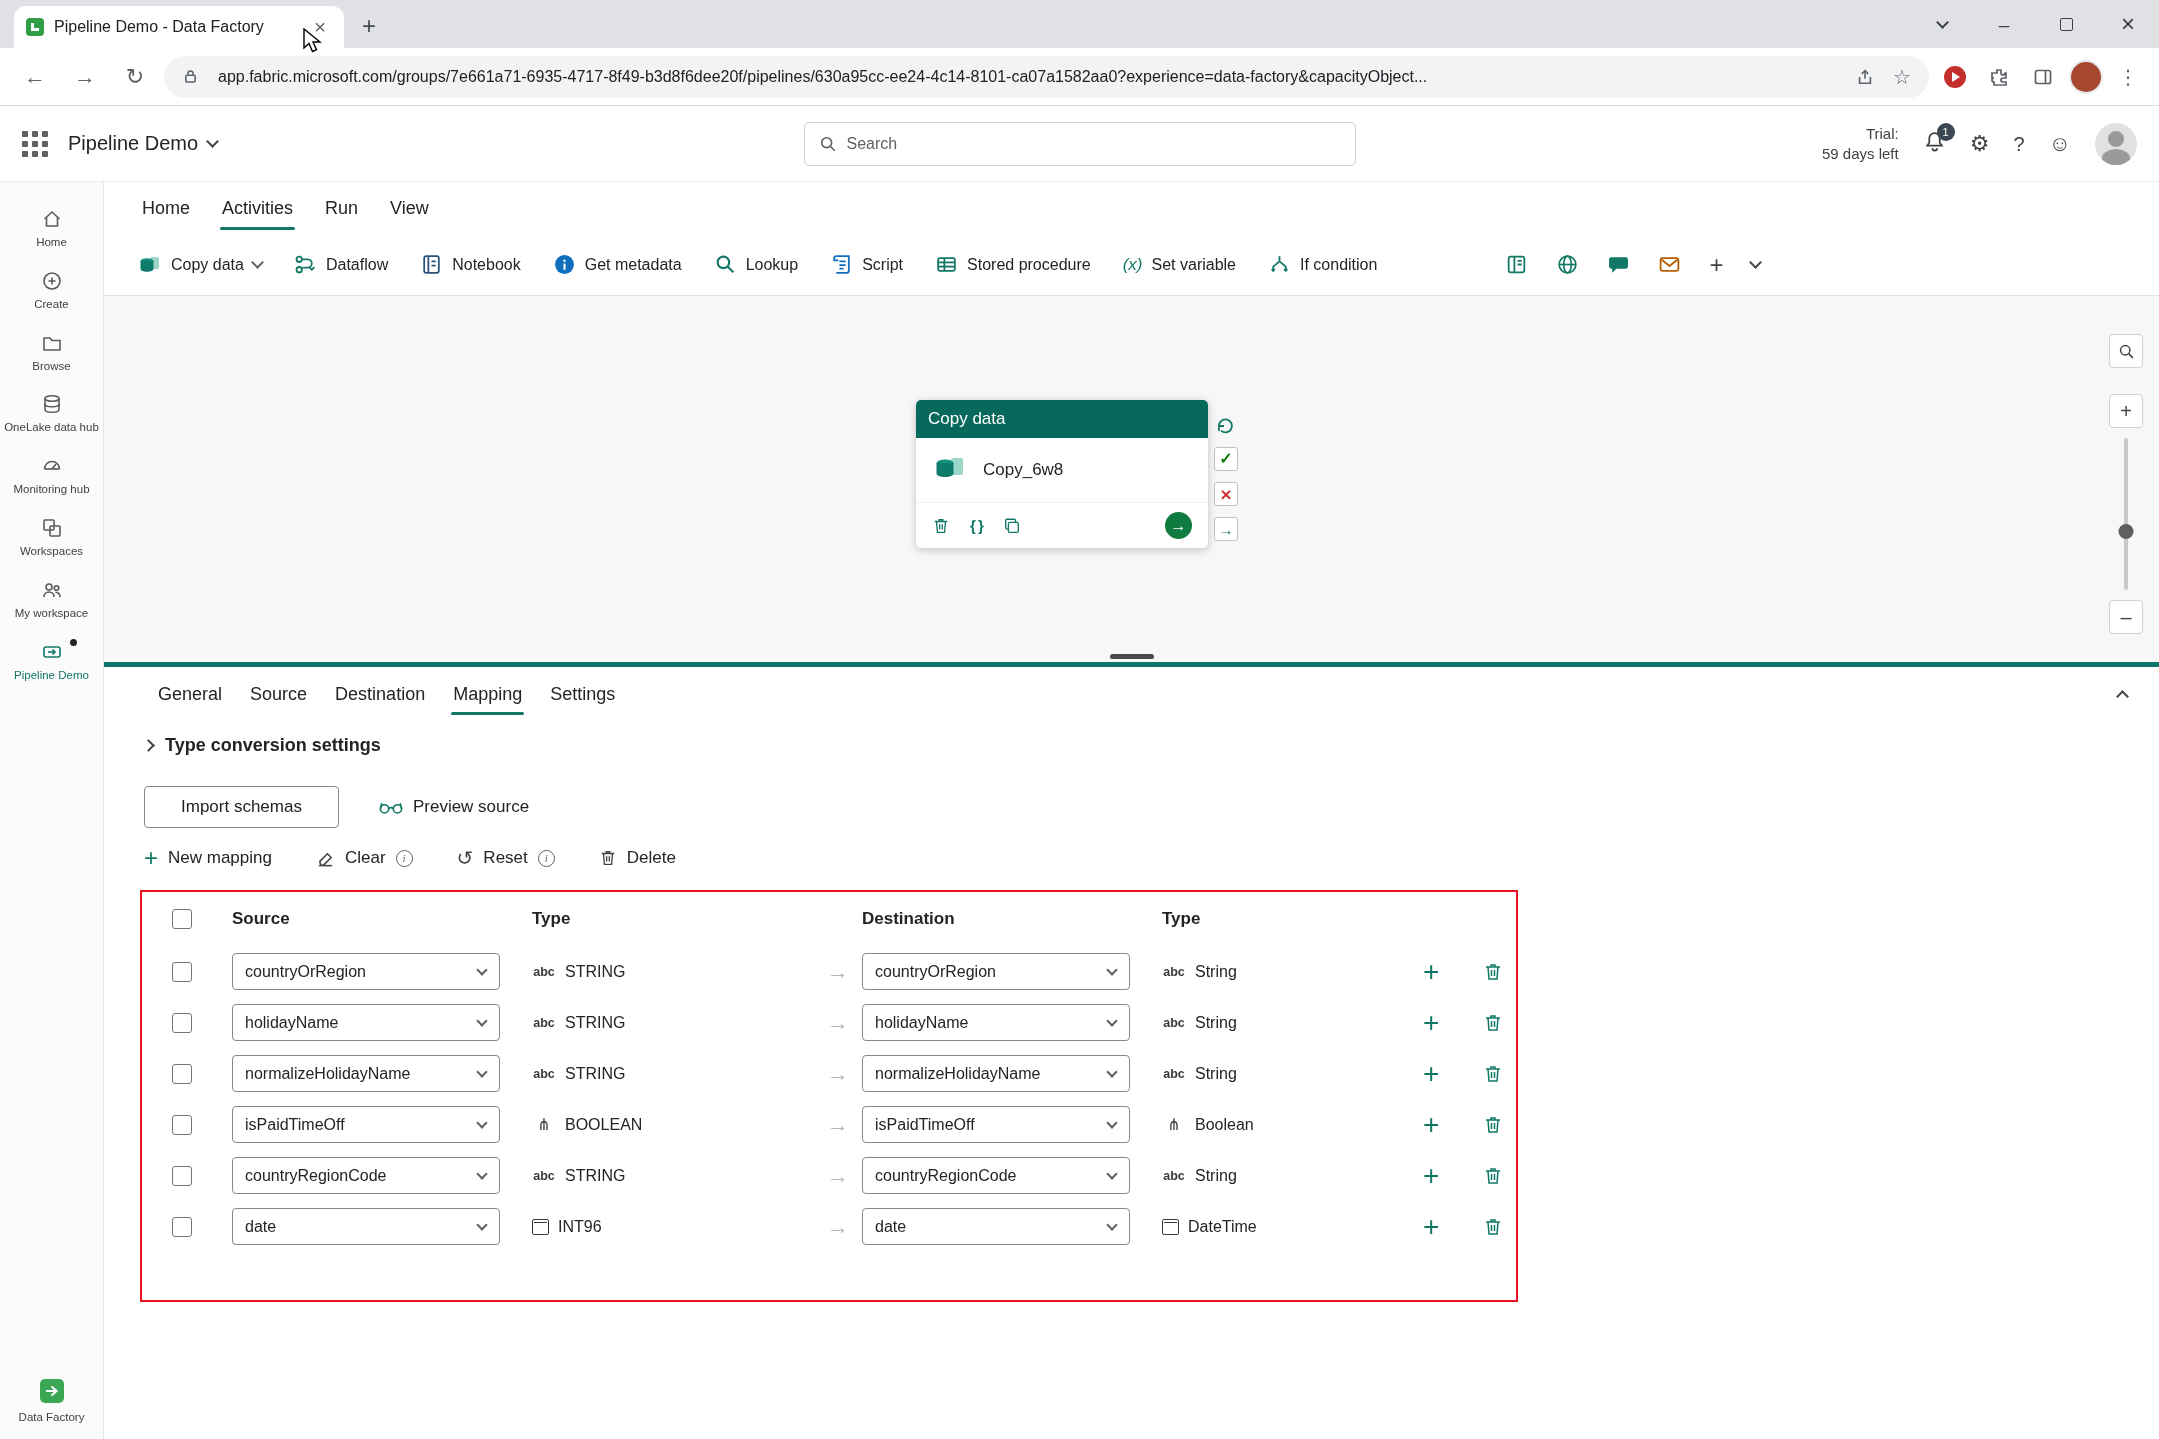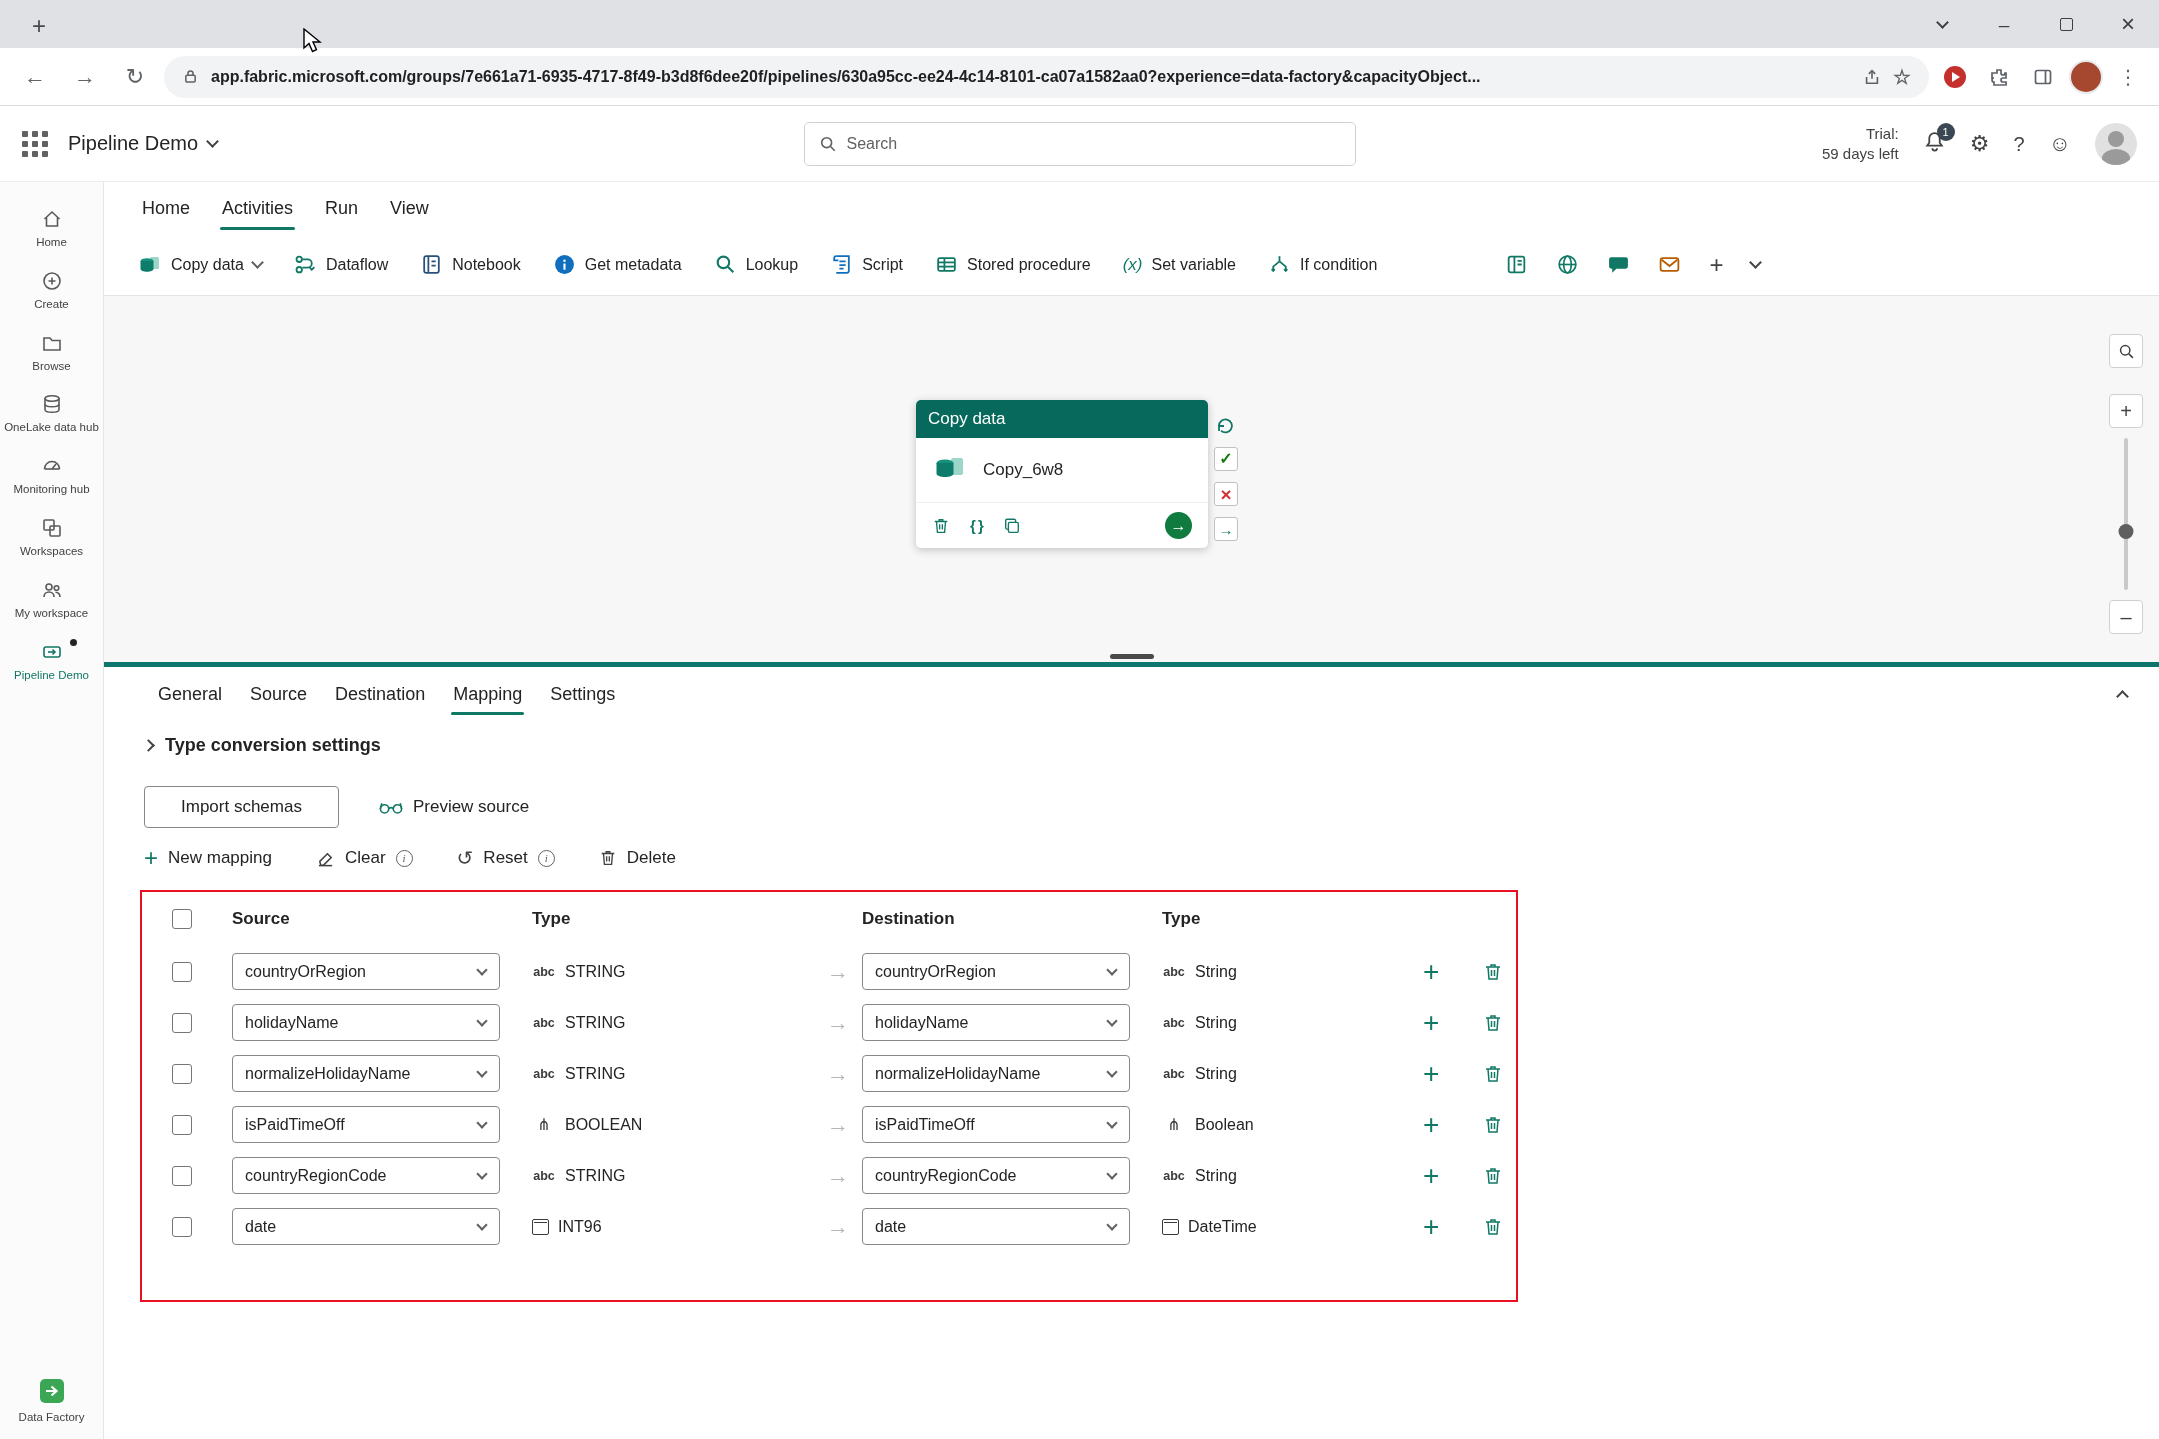--- a/index.html
+++ b/index.html
@@ -36,21 +36,21 @@
   .btab .favicon { width:18px; height:18px; border-radius:4px; background:#2f9e44; position:relative; flex:none; }
   .btab .favicon::after { content:""; position:absolute; inset:5px; border-left:3px solid #fff; border-bottom:3px solid #fff; }
   .btab .title { font-size:16px; color:#202124; white-space:nowrap; overflow:hidden; text-overflow:ellipsis; flex:1; }
   .btab .g-close { font-size:20px; color:#5f6368; width:24px; height:24px; border-radius:50%; }
   .newtab { width:38px; height:38px; font-size:24px; color:#45494d; margin:0 0 3px 6px; }
   .winctl { margin-left:auto; display:flex; height:48px; align-items:center; }
   .winctl .wc { width:62px; height:48px; display:flex; align-items:center; justify-content:center; color:#3c4043; font-size:19px; }
   .wc-max span { display:inline-block; width:13px; height:13px; border:1.6px solid #3c4043; border-radius:2px; }
   .urlrow { height:58px; background:#fff; display:flex; align-items:center; padding:0 14px; gap:8px; border-bottom:1px solid #dcdcdc; }
   .navic { width:42px; height:42px; font-size:22px; color:#5f6368; }
-  .urlfield { flex:1; height:42px; background:#f1f3f4; border-radius:21px; display:flex; align-items:center; padding:0 18px; gap:12px; min-width:0;font-weight:bold; }
+  .urlfield { flex:1; height:42px; background:#f1f3f4; border-radius:21px; display:flex; align-items:center; padding:0 18px; gap:19px; min-width:0; }
   .urltext { font-size:16px; color:#202124; white-space:nowrap; overflow:hidden; text-overflow:ellipsis; flex:1; }
   .urlfield .g-star { font-size:20px; color:#5f6368; }
   .ext { width:36px; height:36px; }
   .avatar-chrome { width:34px; height:34px; border-radius:50%; background:#a5482f; border:2px solid #e8eaed; }
   .g-dots { font-size:20px; color:#5f6368; }
 
   
   .appheader { height:76px; background:#fff; display:flex; align-items:center; padding:0 22px; border-bottom:1px solid #ececec; position:relative; }
   .waffle { width:26px; height:26px; display:grid; grid-template-columns:repeat(3,6px); grid-template-rows:repeat(3,6px); gap:4px; margin-right:20px; }
   .waffle i { background:#616161; border-radius:1px; }
@@ -136,20 +136,25 @@
   .rowarrow { color:#b8b6b4; font-size:22px; }
   .rowacts { display:flex; align-items:center; gap:44px; padding-left:6px; }
   .rowacts .g-plus { color:#117865; font-size:28px; font-weight:300; }
 
   .cursor { position:absolute; left:302px; top:28px; z-index:99; pointer-events:none; }
 </style>
 </head>
 <body>
 
 <div class="tabstrip">
+  <div class="btab">
+    <span class="favicon"></span>
+    <span class="title">Pipeline Demo - Data Factory</span>
+    <span class="g g-close"></span>
+  </div>
   <div class="g g-plus newtab"></div>
   <div class="winctl">
     <div class="wc">
         <span class="chev down"></span>
       </div>
     <div class="wc g g-min"></div>
     <div class="wc wc-max">
         <span></span>
       </div>
     <div class="wc g g-close" style="font-size:24px;"></div>

